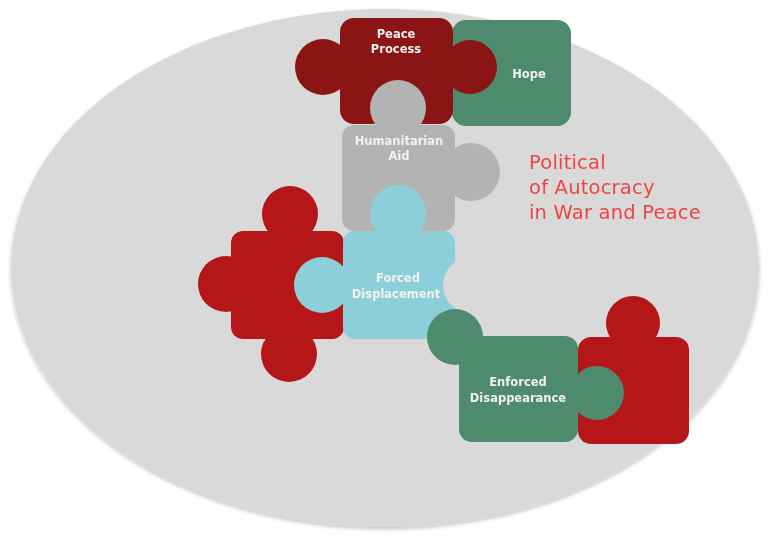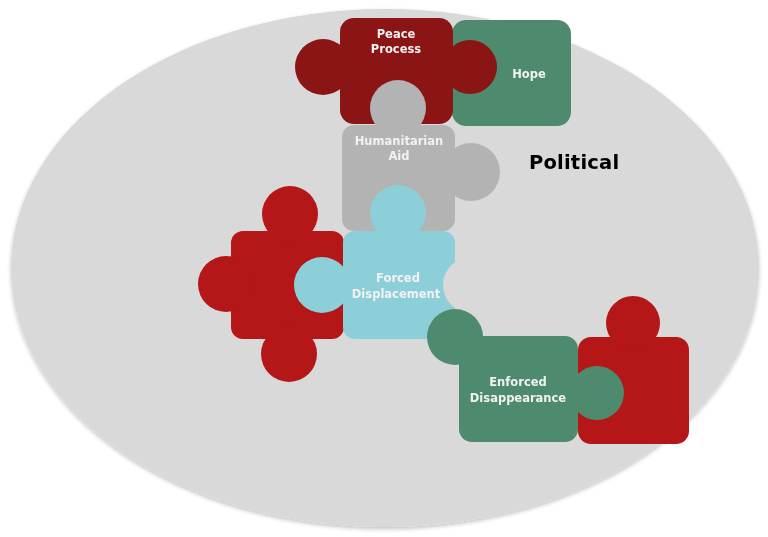--- a/index.html
+++ b/index.html
@@ -2,21 +2,21 @@
 <html><head>
 <meta charset="utf-8">
 <style>
   html, body { margin:0; padding:0; background:#ffffff; }
   body { width:768px; height:537px; position:relative; overflow:hidden;
          font-family:"DejaVu Sans","Liberation Sans",sans-serif; }
   svg { position:absolute; left:0; top:0; }
   .lbl { fill:#f2f2f2; font-family:"DejaVu Sans","Liberation Sans",sans-serif;
          font-weight:bold; font-size:11.5px; text-anchor:middle; }
   .title { position:absolute; left:529px; top:150px; font-family:"DejaVu Sans","Liberation Sans",sans-serif;
-           font-weight:bold; font-size:19.5px; line-height:25px; color:#000000; letter-spacing:0.2px; }
+           font-weight:normal; font-size:19.5px; line-height:25px; color:#ef4444; letter-spacing:0.2px; }
   .title div { white-space:nowrap; }
 </style>
 </head>
 <body>
 
 <svg width="768" height="537" viewBox="0 0 768 537">
   <defs>
     <filter id="sh" x="-5%" y="-5%" width="110%" height="115%">
       <feGaussianBlur in="SourceAlpha" stdDeviation="2"></feGaussianBlur>
       <feOffset dx="0" dy="2"></feOffset>
@@ -83,13 +83,15 @@
 
   <text class="lbl" x="398" y="282">Forced</text>
   <text class="lbl" x="396" y="298">Displacement</text>
 
   <text class="lbl" x="518" y="386">Enforced</text>
   <text class="lbl" x="518" y="402">Disappearance</text>
 </svg>
 
 <div class="title">
   <div>Political</div>
+  <div>of Autocracy</div>
+  <div>in War and Peace</div>
 </div>
 
 </body></html>

